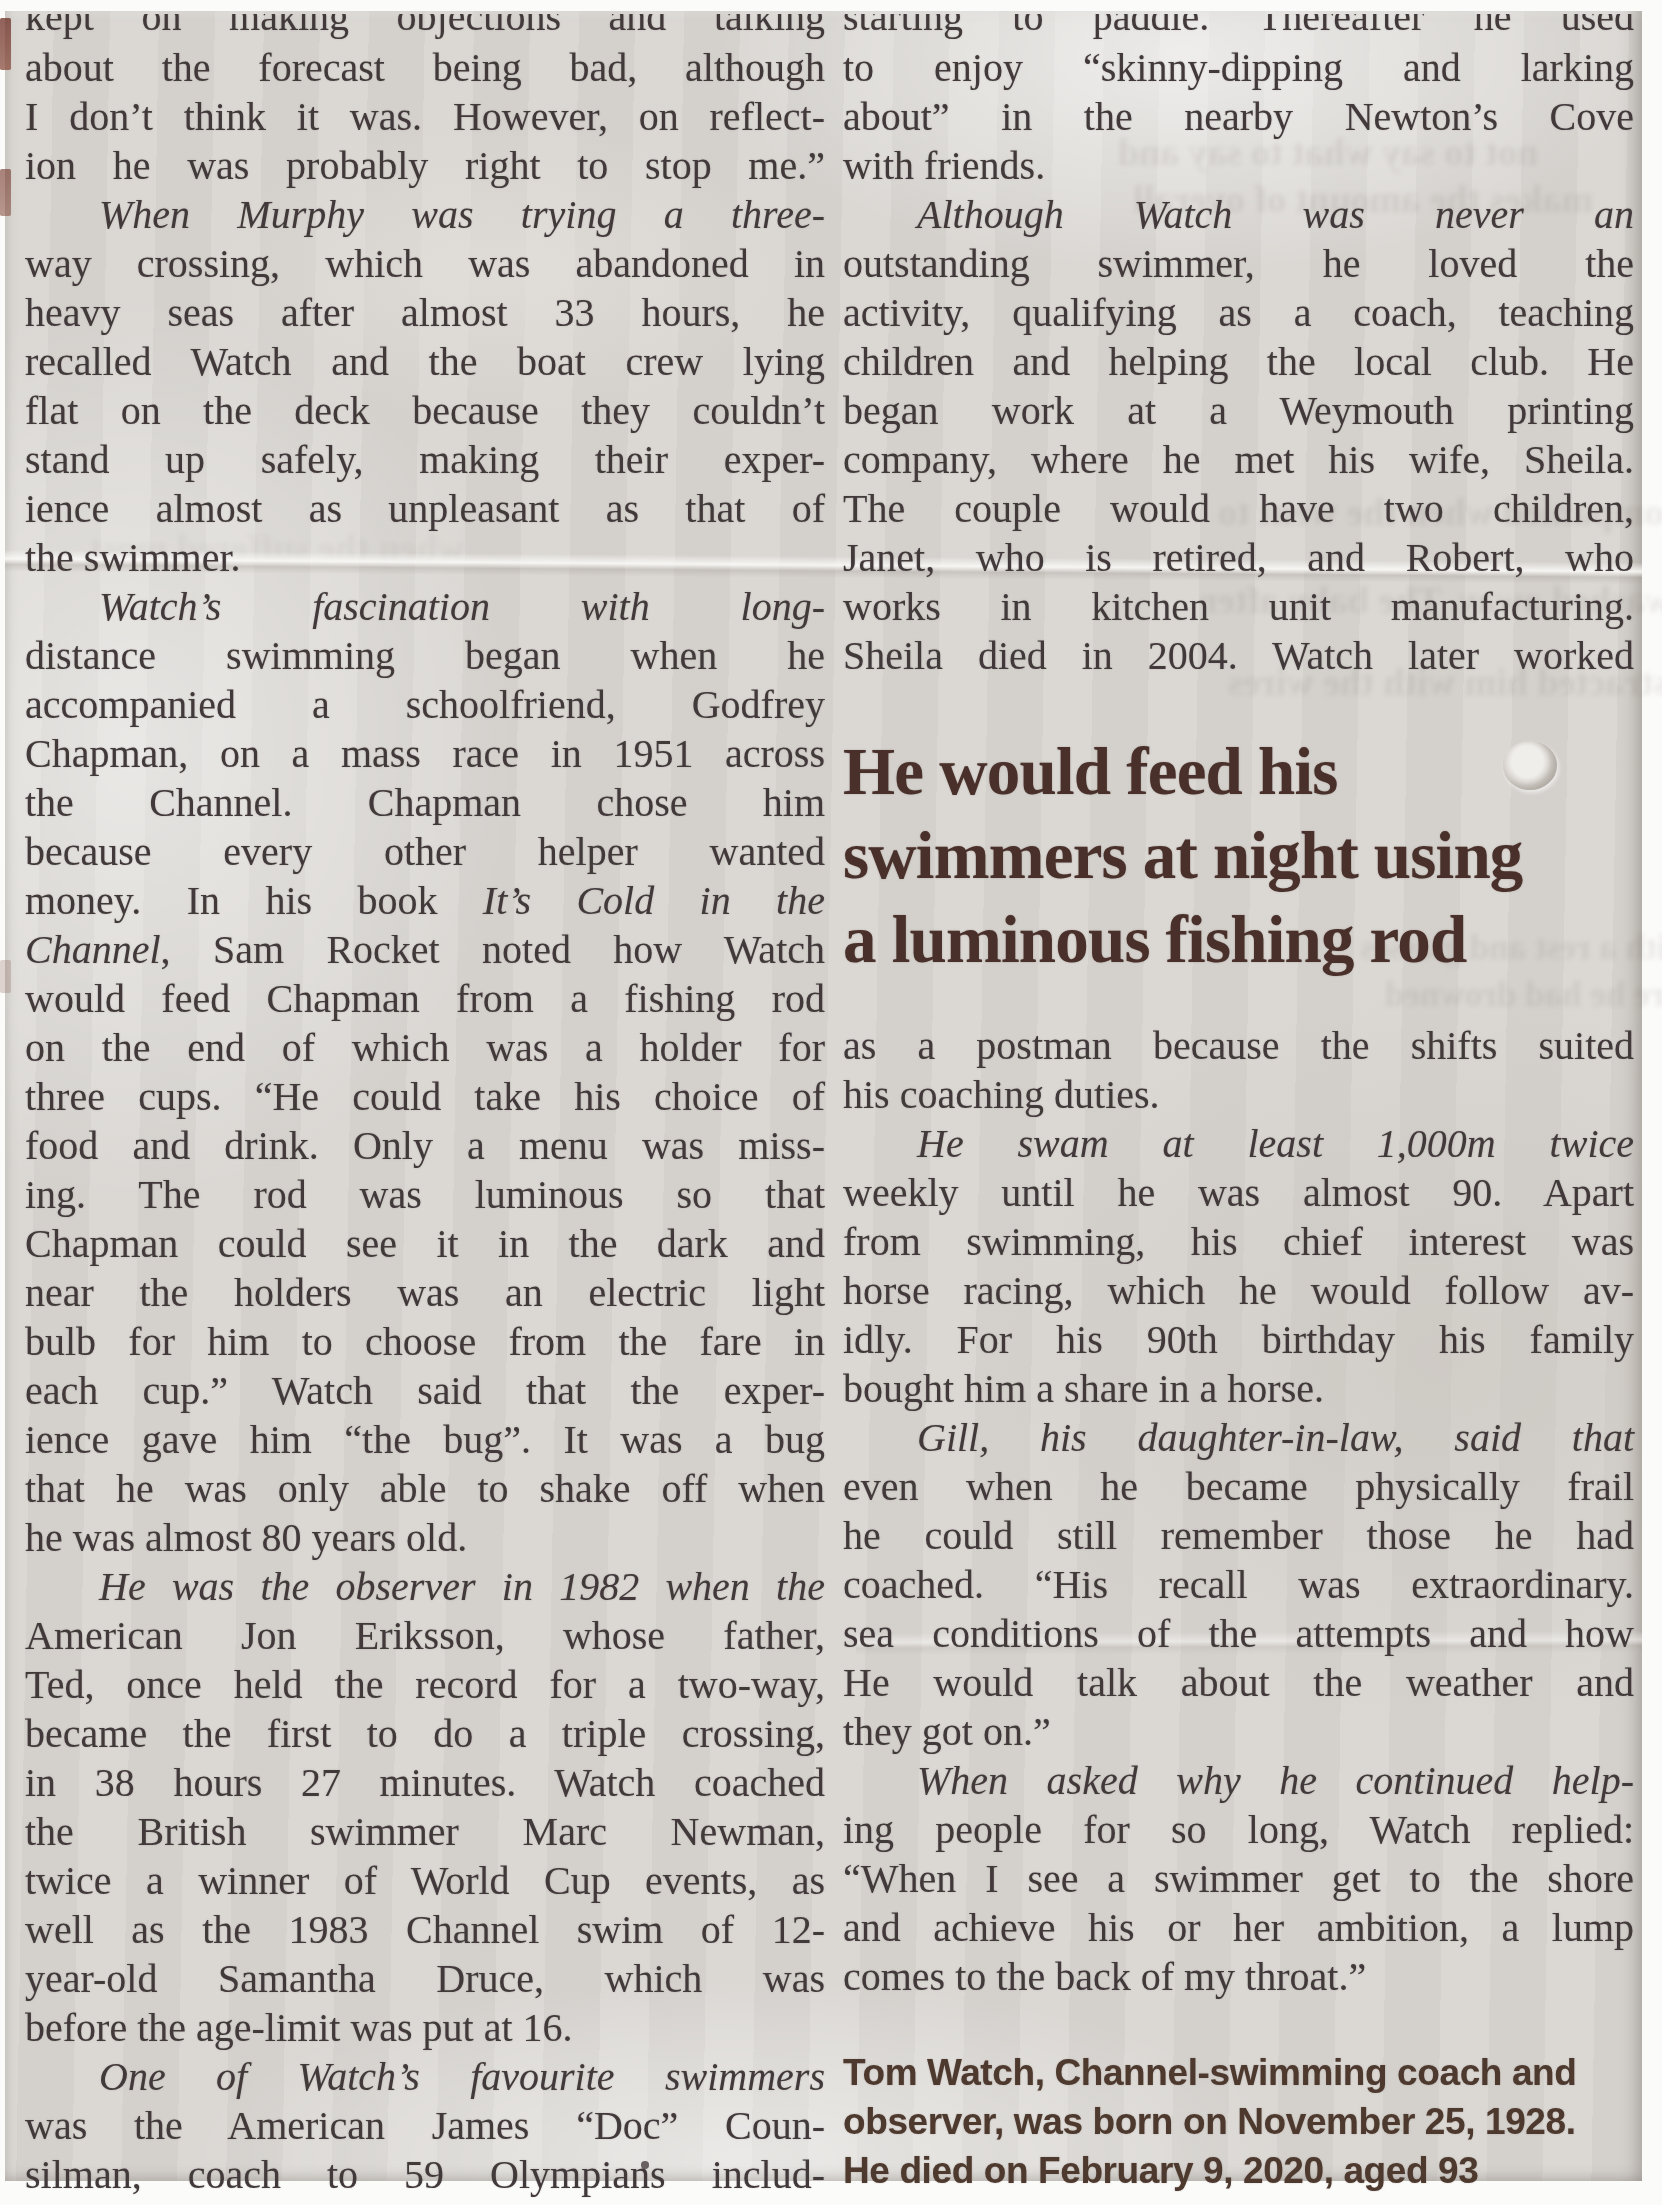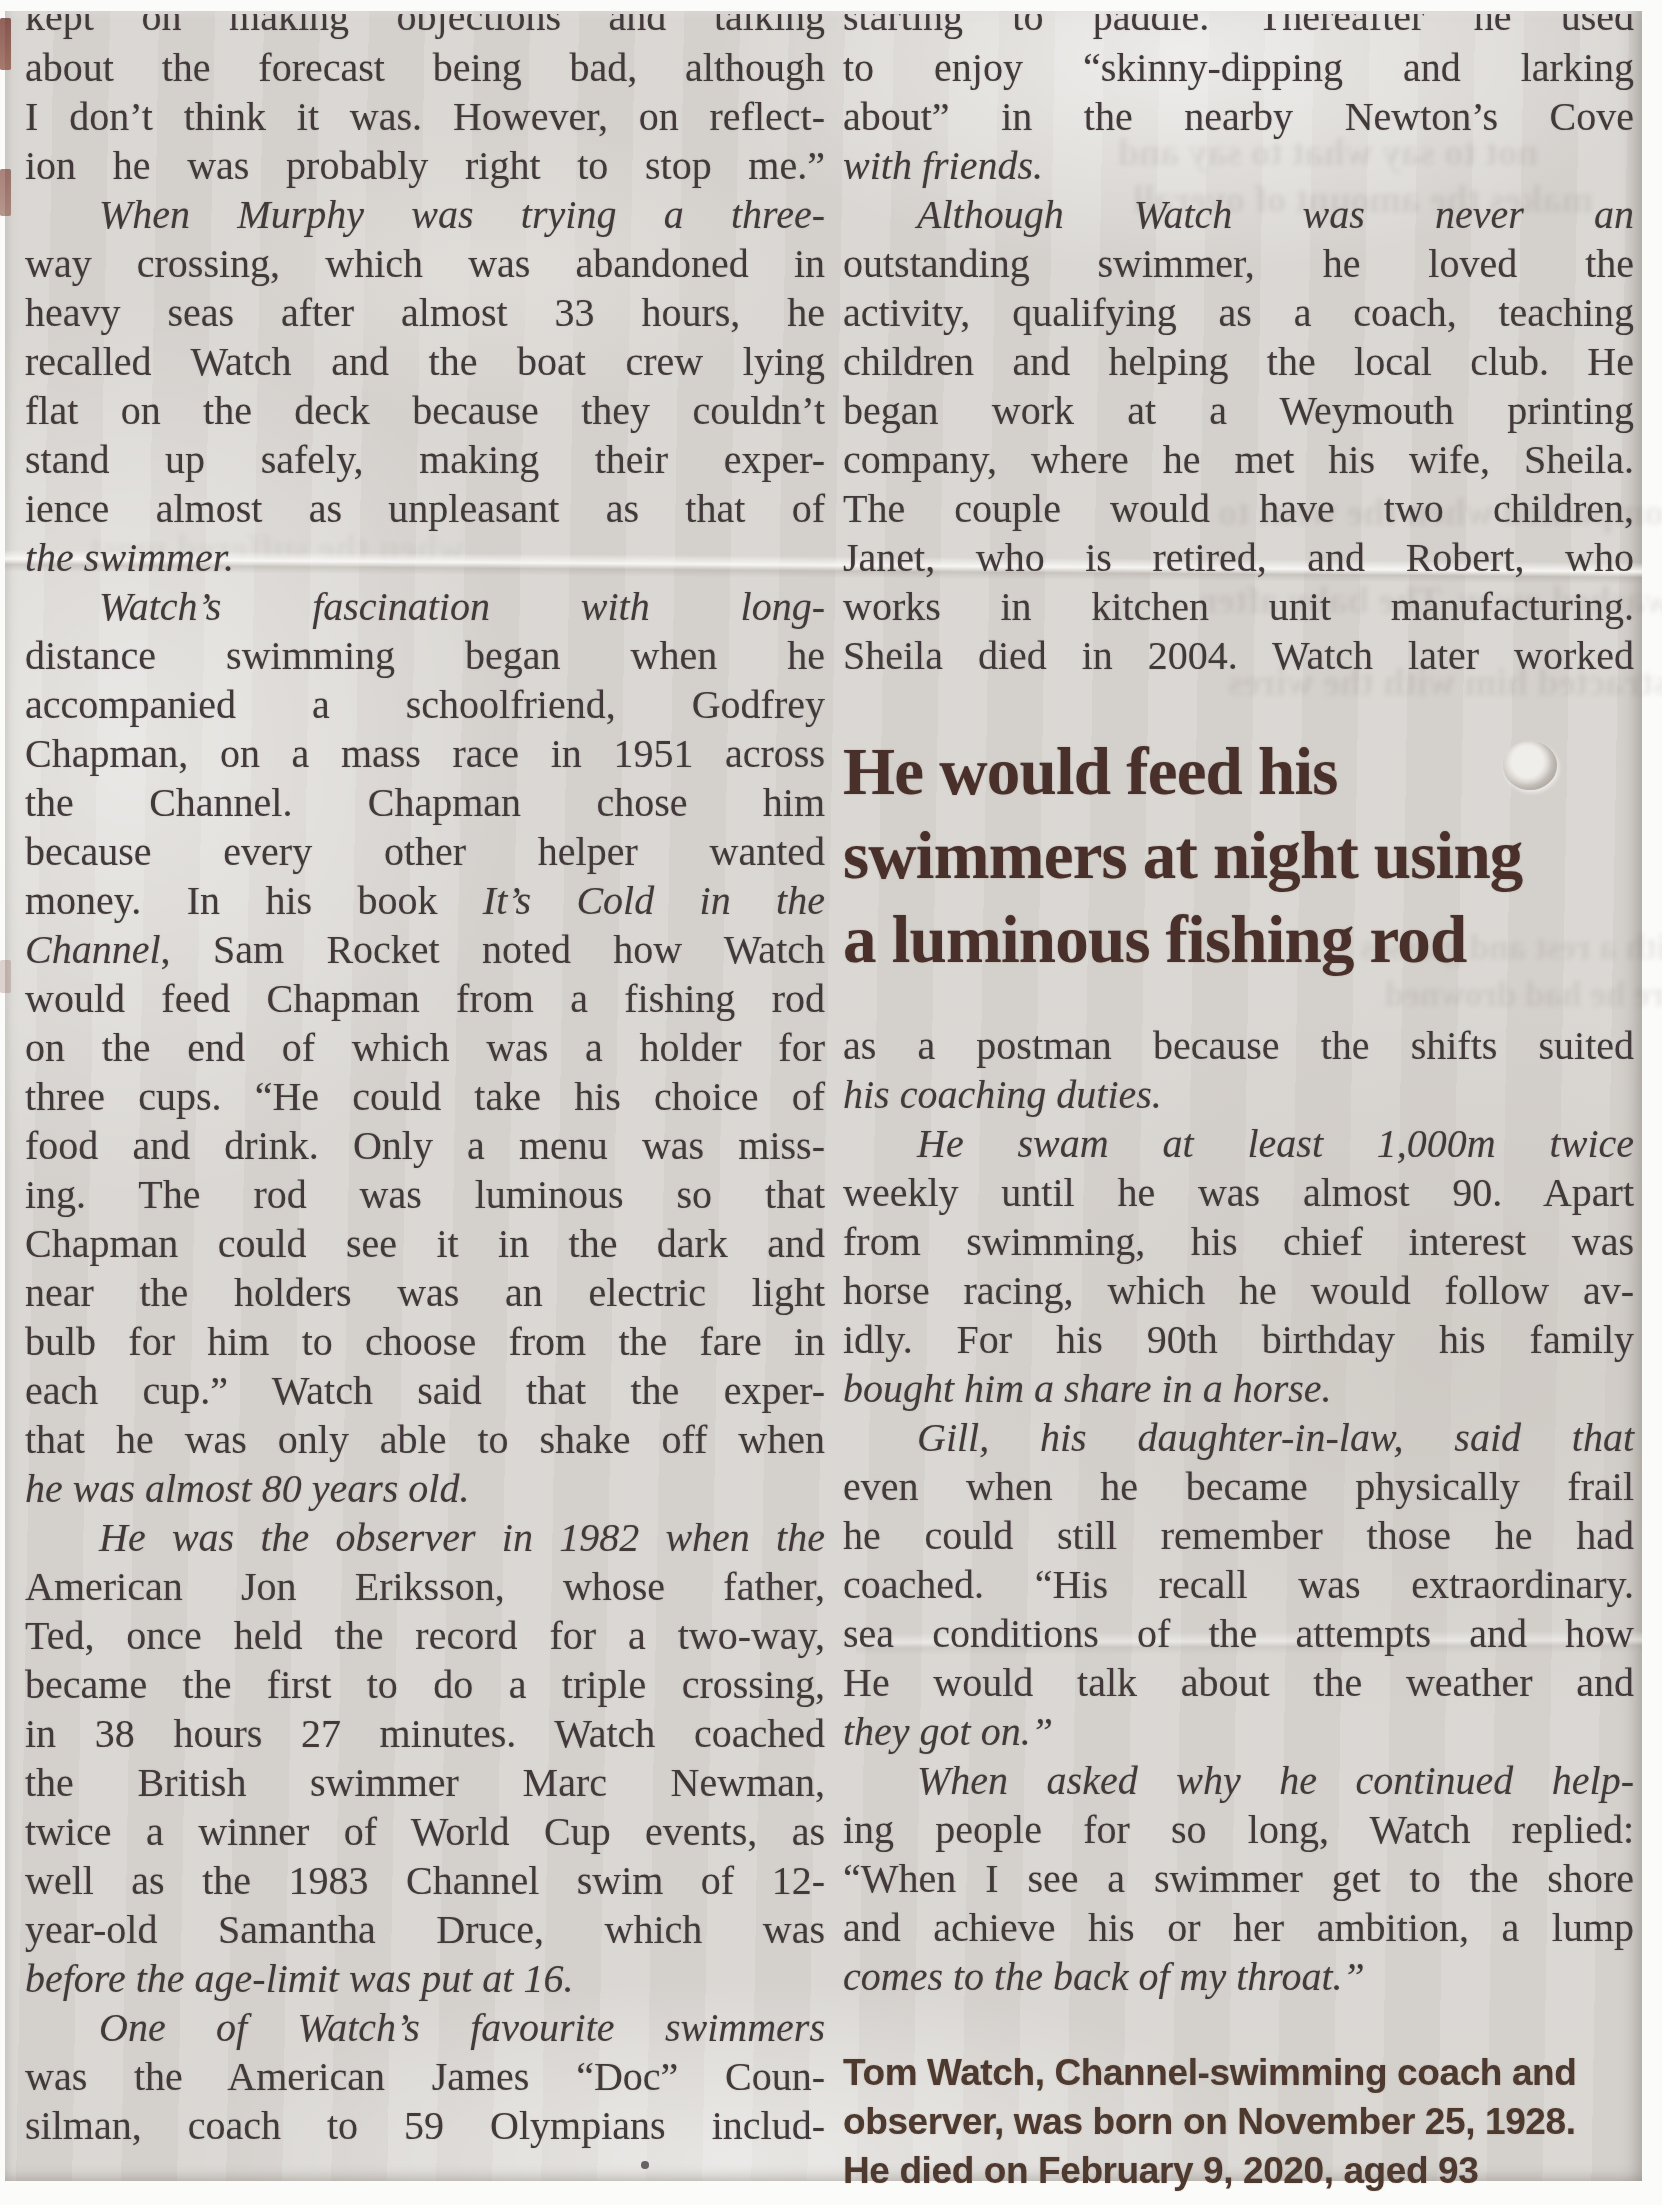--- a/index.html
+++ b/index.html
@@ -43,21 +43,21 @@
   #ghosts div:nth-child(6){top:917px;left:1355px;font-size:35px;}
   #ghosts div:nth-child(7){top:964px;left:1380px;font-size:35px;}
   #ghosts div:nth-child(8){top:515px;left:84px;opacity:.1;}
   
   .col{position:absolute;top:3.3px;z-index:3;color:#42393b;
        text-shadow:0 0 1.7px rgba(66,56,56,.28);}
   #col-left{left:20px;width:800px;}
   #col-right{left:838px;width:791px;}
   .line{height:49px;line-height:49px;font-size:40px;
         text-align:justify;text-align-last:justify;}
-  .line.end{text-align-last:left;font-style:italic;}
+  .line.end{text-align-last:left;}
   .line.ind{padding-left:74px;font-style:italic;}
   .it{font-style:italic;}
   .clip{height:28.4px;overflow:hidden;}
   .clip .line{margin-top:-22px;}
   
   #pull-quote{margin:49px 0 40px 0;color:#49302a;font-weight:bold;
     text-shadow:0 0 1.7px rgba(73,48,42,.35);letter-spacing:-0.8px;}
   .pq-line{height:84px;line-height:84px;font-size:67px;}
   
   #obit-footer{margin-top:47px;font-family:"Liberation Sans","DejaVu Sans",sans-serif;
@@ -108,20 +108,21 @@
         <div class="line"><span class="it">Channel</span><span>, Sam Rocket noted how Watch</span></div>
         <div class="line"><span>would feed Chapman from a fishing rod</span></div>
         <div class="line"><span>on the end of which was a holder for</span></div>
         <div class="line"><span>three cups. “He could take his choice of</span></div>
         <div class="line"><span>food and drink. Only a menu was miss-</span></div>
         <div class="line"><span>ing. The rod was luminous so that</span></div>
         <div class="line"><span>Chapman could see it in the dark and</span></div>
         <div class="line"><span>near the holders was an electric light</span></div>
         <div class="line"><span>bulb for him to choose from the fare in</span></div>
         <div class="line"><span>each cup.” Watch said that the exper-</span></div>
+        <div class="line"><span>ience gave him “the bug”. It was a bug</span></div>
         <div class="line"><span>that he was only able to shake off when</span></div>
         <div class="line end"><span>he was almost 80 years old.</span></div>
         <div class="line ind"><span>He was the observer in 1982 when the</span></div>
         <div class="line"><span>American Jon Eriksson, whose father,</span></div>
         <div class="line"><span>Ted, once held the record for a two-way,</span></div>
         <div class="line"><span>became the first to do a triple crossing,</span></div>
         <div class="line"><span>in 38 hours 27 minutes. Watch coached</span></div>
         <div class="line"><span>the British swimmer Marc Newman,</span></div>
         <div class="line"><span>twice a winner of World Cup events, as</span></div>
         <div class="line"><span>well as the 1983 Channel swim of 12-</span></div>

